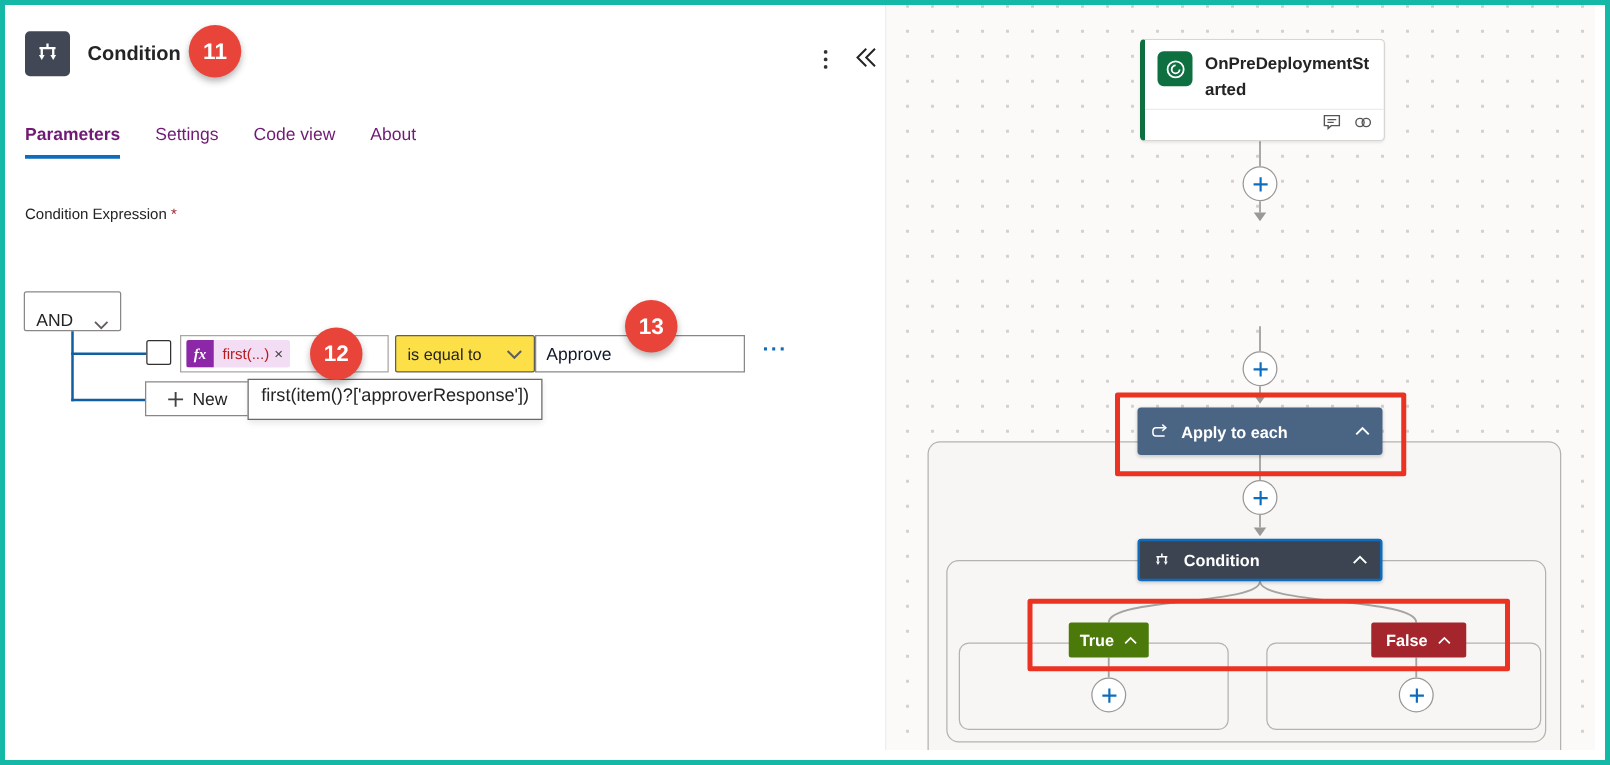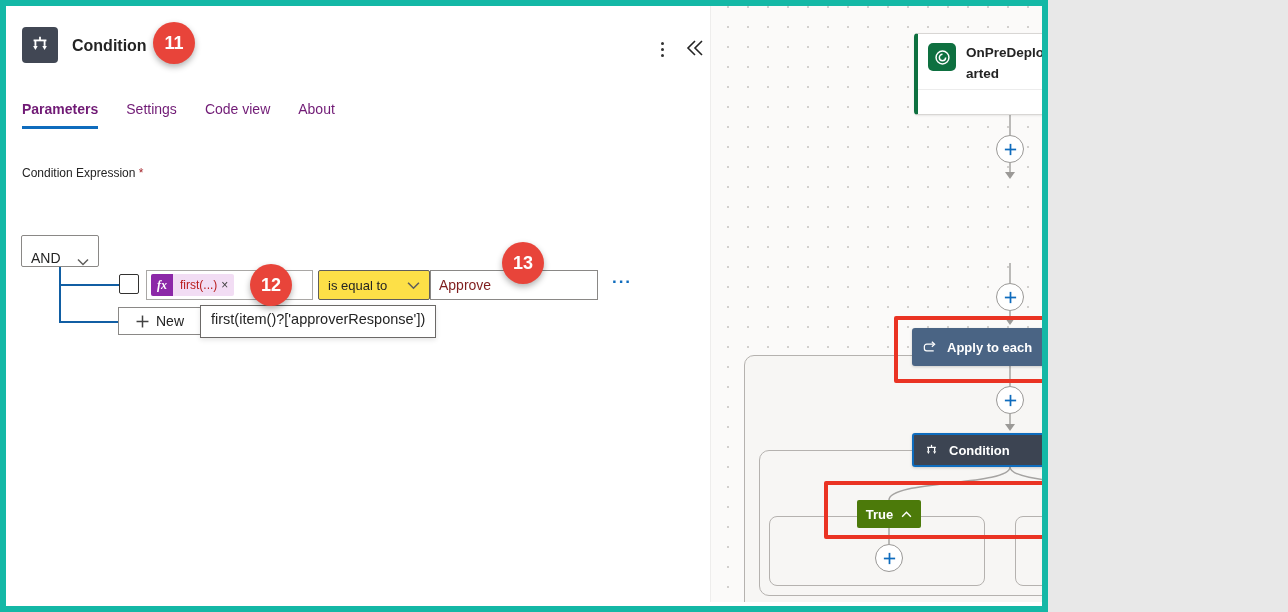--- a/index.html
+++ b/index.html
@@ -1,18 +1,18 @@
 <!DOCTYPE html>
 <html><head>
 <meta charset="utf-8">
 <style>
   * { margin:0; padding:0; box-sizing:border-box; }
   html,body { background:#e8e8e8; }
   body { font-family:"Liberation Sans", sans-serif; color:#242424; }
-  .frame { position:relative; width:1048px; height:612px; border:6px solid #14b8a6; background:#fff; display:flex; overflow:hidden; }
+  .frame { position:relative; width:1288px; height:612px; border:4px solid #14b8a6; background:#fff; display:flex; overflow:hidden; }
   .abs { position:absolute; }
 
   
   .panel { position:relative; width:704px; height:596px; background:#fff; flex:none; }
   .op-icon { left:16px; top:21px; width:36px; height:36px; background:#414754; border-radius:4px; display:flex; align-items:center; justify-content:center; }
   .panel-title { left:66px; top:31px; font-size:16px; font-weight:700; }
   .kebab { left:648px; top:32px; width:16px; height:22px; display:flex; flex-direction:column; align-items:center; justify-content:center; gap:3px; cursor:pointer; }
   .kebab i { width:3px; height:3px; border-radius:50%; background:#333; }
   .collapse { left:676px; top:30px; width:26px; height:24px; display:flex; align-items:center; justify-content:center; cursor:pointer; }
 
@@ -33,21 +33,21 @@
 
   .chk { left:113px; top:268px; width:20px; height:20px; border:1.5px solid #323130; border-radius:2px; background:#fff; cursor:pointer; }
 
   .field1 { left:140px; top:264px; width:167px; height:30px; border:1px solid #a9a7a5; background:#fff; display:flex; align-items:center; padding:0 4px; cursor:text; }
   .token { display:flex; align-items:center; background:#f2ddf4; height:22px; border-radius:2px; overflow:hidden; }
   .fx-badge { width:22px; height:22px; background:#8c28a8; color:#fff; font-size:12px; font-style:italic; font-weight:700; display:flex; align-items:center; justify-content:center; font-family:"Liberation Serif", serif; }
   .token-text { font-size:12px; padding:0 4px 0 7px; color:#b91c1c; }
   .token-x { font-size:12px; color:#424242; padding-right:6px; cursor:pointer; }
 
   .op-dd { left:312px; top:264px; width:112px; height:30px; border:1px solid #605e5c; border-radius:2px; background:#fde047; display:flex; align-items:center; justify-content:space-between; padding:0 9px; font-size:13px; cursor:pointer; }
-  .val-field { left:424px; top:264px; width:168px; height:30px; border:1px solid #8a8886; background:#fff; font-size:14px; padding:0 8px; font-family:"Liberation Sans", sans-serif; color:#7f1d1d; outline:none; }
+  .val-field { left:424px; top:264px; width:168px; height:30px; border:1px solid #8a8886; background:#fff; font-size:14px; padding:0 8px; font-family:"Liberation Sans", sans-serif; color:#0f172a; outline:none; }
   .more-dots { left:606px; top:266px; color:#0f6cbd; font-size:17px; font-weight:700; letter-spacing:1px; cursor:pointer; }
 
   .new-btn { left:112px; top:301px; width:84px; height:28px; border:1px solid #8a8886; background:#fff; display:flex; align-items:center; justify-content:center; gap:7px; font-size:14px; cursor:pointer; }
   .tooltip { left:194px; top:299px; height:33px; background:#fff; border:1px solid #6b6967; padding:5px 10px; font-size:14.5px; white-space:nowrap; z-index:6; box-shadow:0 2px 5px rgba(0,0,0,.10); }
 
   .callout { width:42px; height:42px; border-radius:50%; background:#e8443a; color:#fff; font-size:18px; font-weight:700; display:flex; align-items:center; justify-content:center; z-index:10; box-shadow:0 3px 6px rgba(0,0,0,.30); }
   .c11 { left:147px; top:16px; } .c12 { left:244px; top:258px; } .c13 { left:496px; top:236px; }
 
   
   .canvas { position:relative; width:568px; height:596px; flex:none; overflow:hidden;

